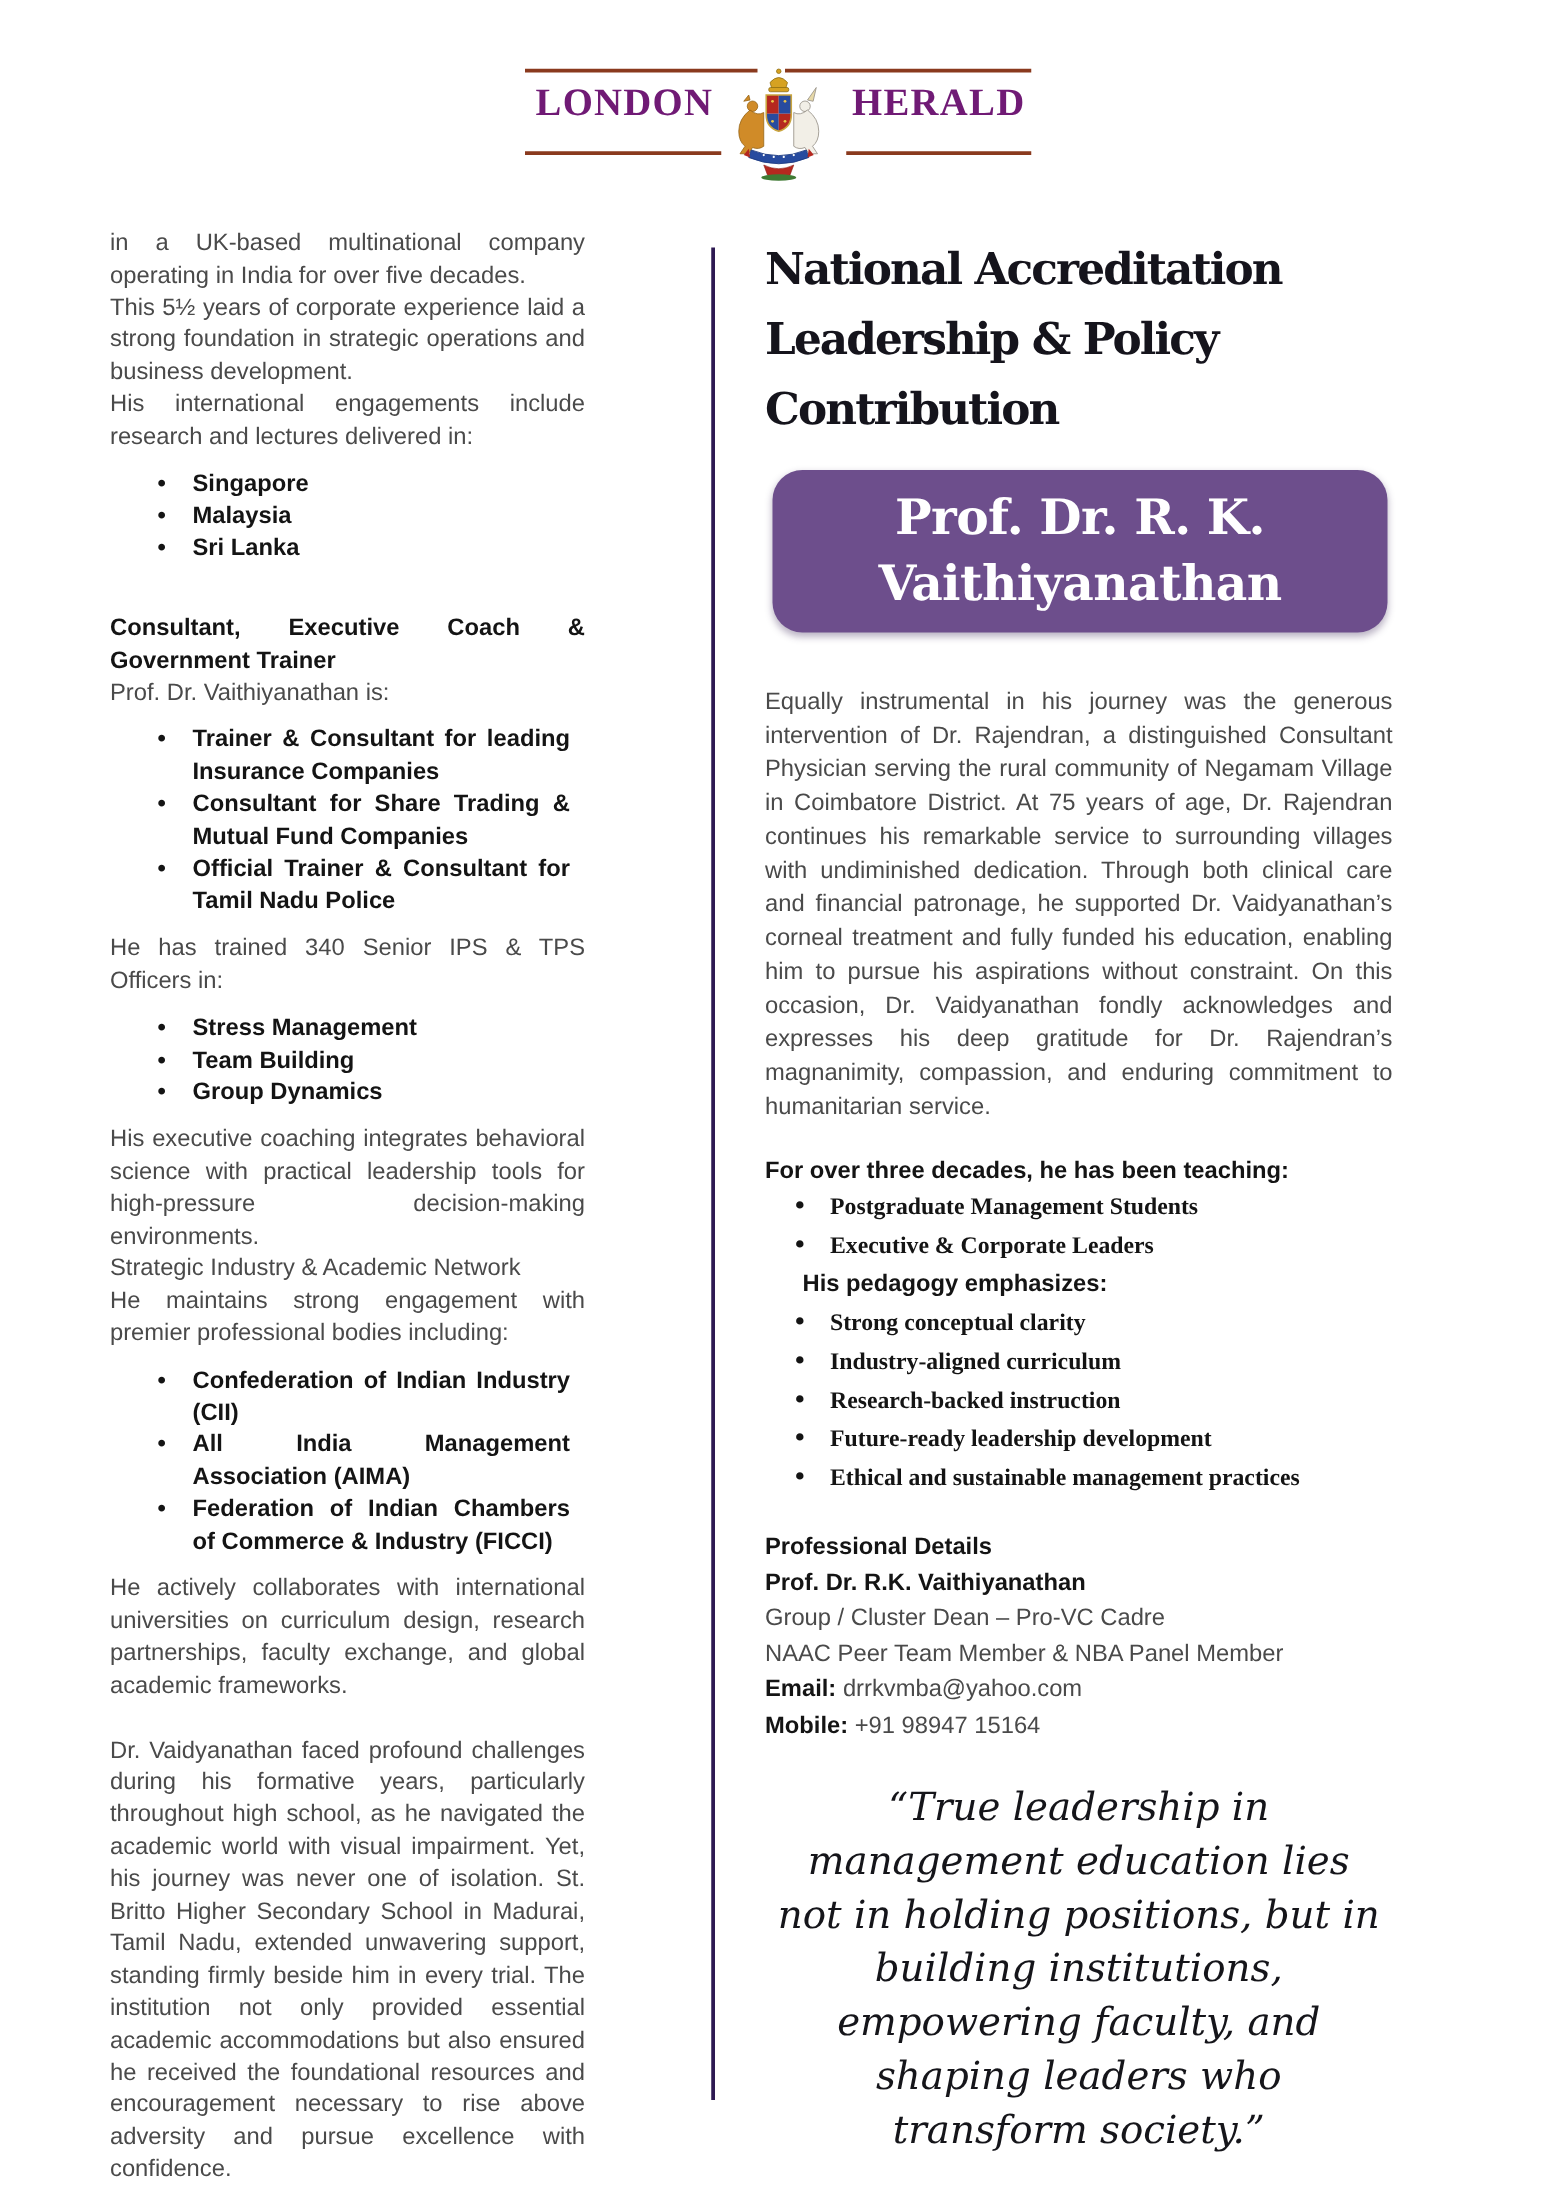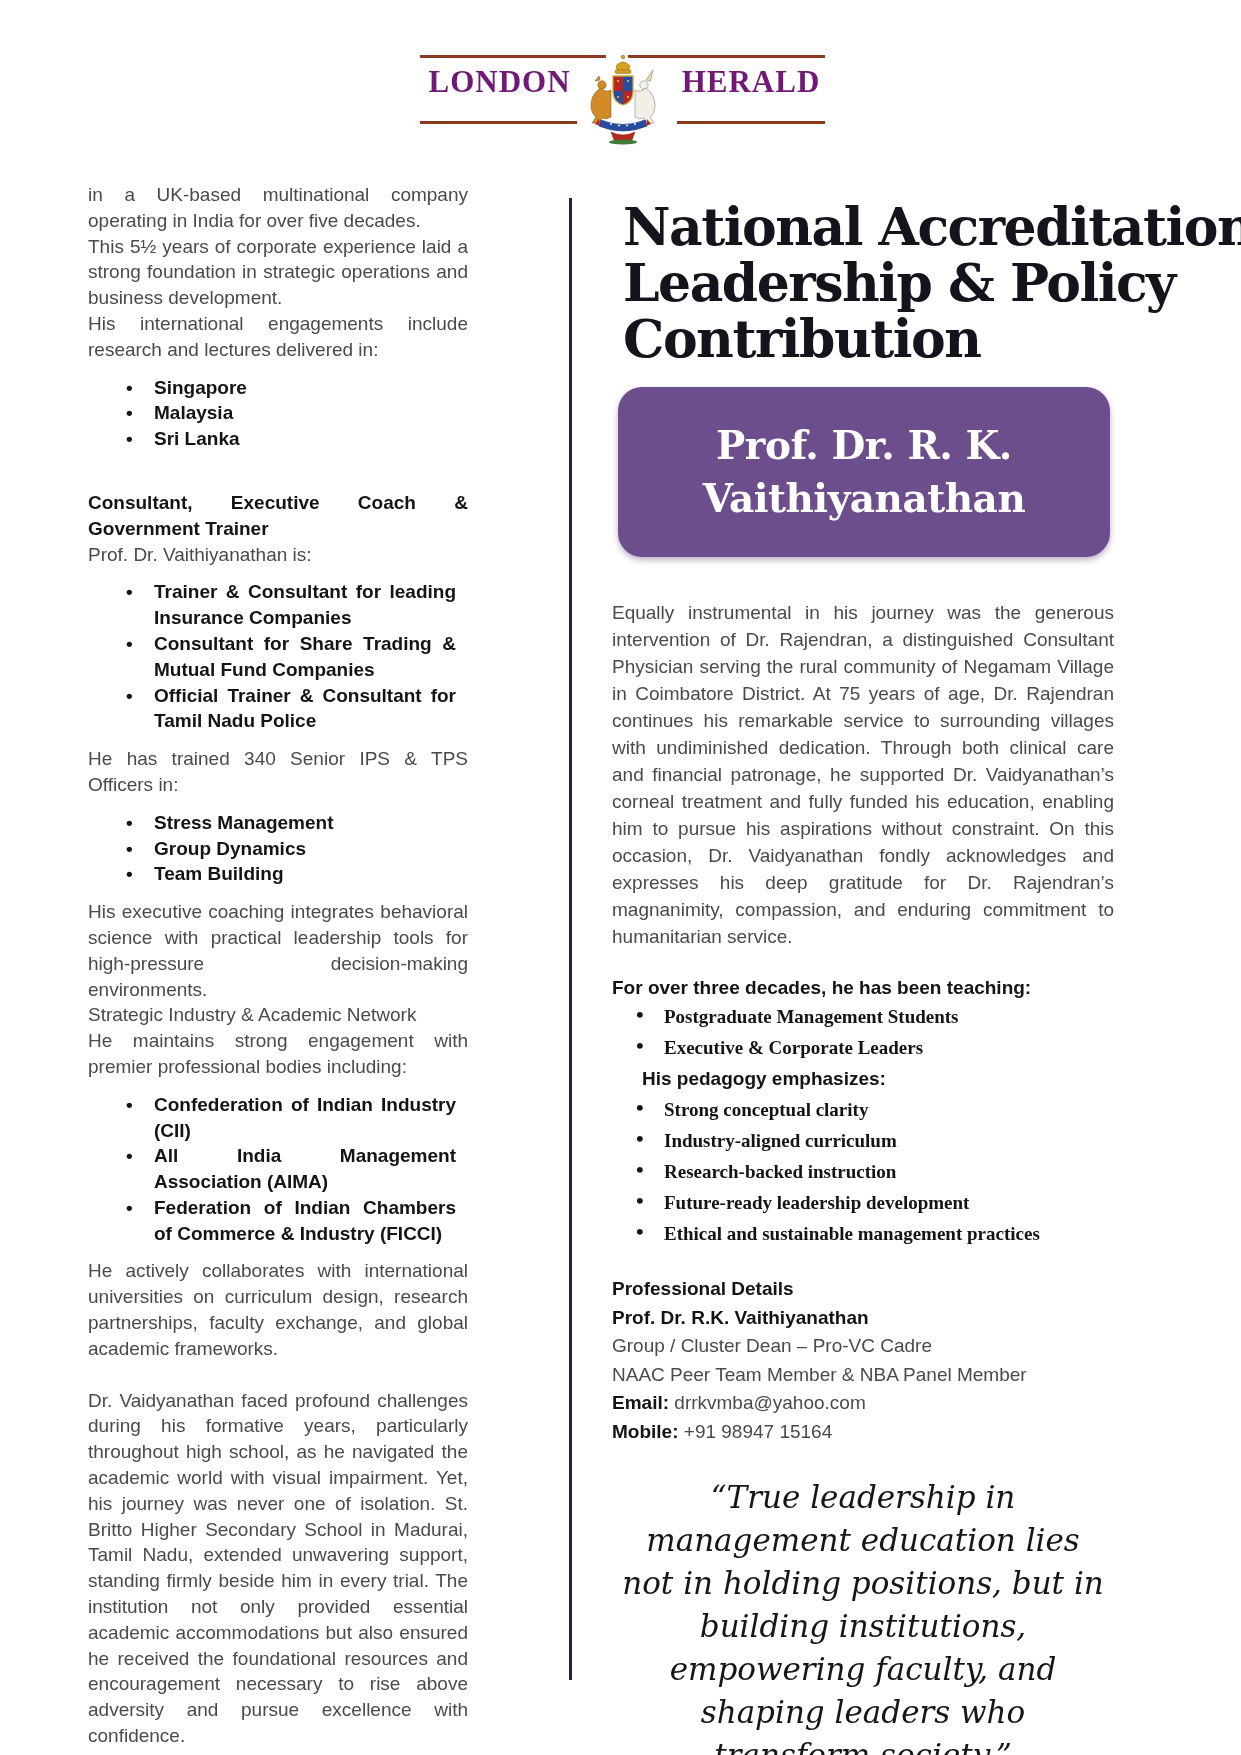--- a/index.html
+++ b/index.html
@@ -28,22 +28,22 @@
   .lc-para{margin:0;}
   .lc-head{margin:0;font-weight:bold;color:#141414;}
   ul.blist{margin:12px;padding:0;list-style:none;}
   ul.blist li{position:relative;padding-left:54px;font-weight:bold;color:#141414;text-align:justify;}
   ul.blist li::before{content:"\2022";position:absolute;left:26px;top:0;font-weight:bold;}
   .gap-md{height:26px;}
 
   
   .right-col{position:absolute;left:612px;top:188px;width:502px;font-size:19px;line-height:27px;color:#4a4a4a;}
   .headline{font-family:"DejaVu Serif", serif;font-weight:bold;color:#15141c;
-            font-size:52px;line-height:56px;letter-spacing:-1.5px;white-space:nowrap;margin:11px;}
-  .name-box{margin:20px 4px 0 6px;background:#6d4e8c;border-radius:24px;padding:32px 14px;
+            font-size:35px;line-height:56px;letter-spacing:-1.5px;white-space:nowrap;margin:0;}
+  .name-box{margin:20px 4px 0 6px;background:#6d4e8c;border-radius:24px;padding:12px 14px;
             text-align:center;color:#ffffff;font-family:"DejaVu Serif", serif;font-weight:bold;
             font-size:39px;line-height:53px;letter-spacing:-0.5px;
             box-shadow:0 3px 6px rgba(60,40,90,0.35);}
   .rc-para{margin:42px 0 0 0;text-align:justify;}
   .teach{margin-top:24px;color:#141414;font-weight:bold;}
   .teach-head{text-align:center;margin:0 0 3px 0;}
   .teach-intro{margin:0;}
   ul.rlist{margin:2px 0 0 0;padding:0;list-style:none;}
   ul.rlist li{position:relative;padding-left:52px;margin-bottom:4px;color:#141414;font-weight:bold;font-family:Liberation Serif, serif;}
   ul.rlist li::before{content:"\2022";position:absolute;left:24px;top:-2px;font-size:22px;}
@@ -131,22 +131,22 @@
     <p class="lc-head">Consultant, Executive Coach &amp; Government Trainer</p>
     <p class="lc-para">Prof. Dr. Vaithiyanathan is:</p>
     <ul class="blist">
       <li>Trainer &amp; Consultant for leading Insurance Companies</li>
       <li>Consultant for Share Trading &amp; Mutual Fund Companies</li>
       <li>Official Trainer &amp; Consultant for Tamil Nadu Police</li>
     </ul>
     <p class="lc-para">He has trained 340 Senior IPS &amp; TPS Officers in:</p>
     <ul class="blist">
       <li>Stress Management</li>
+      <li>Team Building</li>
       <li>Group Dynamics</li>
-      <li>Team Building</li>
     </ul>
     <p class="lc-para">His executive coaching integrates behavioral science with practical leadership tools for high-pressure decision-making environments.</p>
     <p class="lc-para">Strategic Industry &amp; Academic Network</p>
     <p class="lc-para">He maintains strong engagement with premier professional bodies including:</p>
     <ul class="blist">
       <li>Confederation of Indian Industry (CII)</li>
       <li>All India Management Association (AIMA)</li>
       <li>Federation of Indian Chambers of Commerce &amp; Industry (FICCI)</li>
     </ul>
     <p class="lc-para">He actively collaborates with international universities on curriculum design, research partnerships, faculty exchange, and global academic frameworks.</p>

